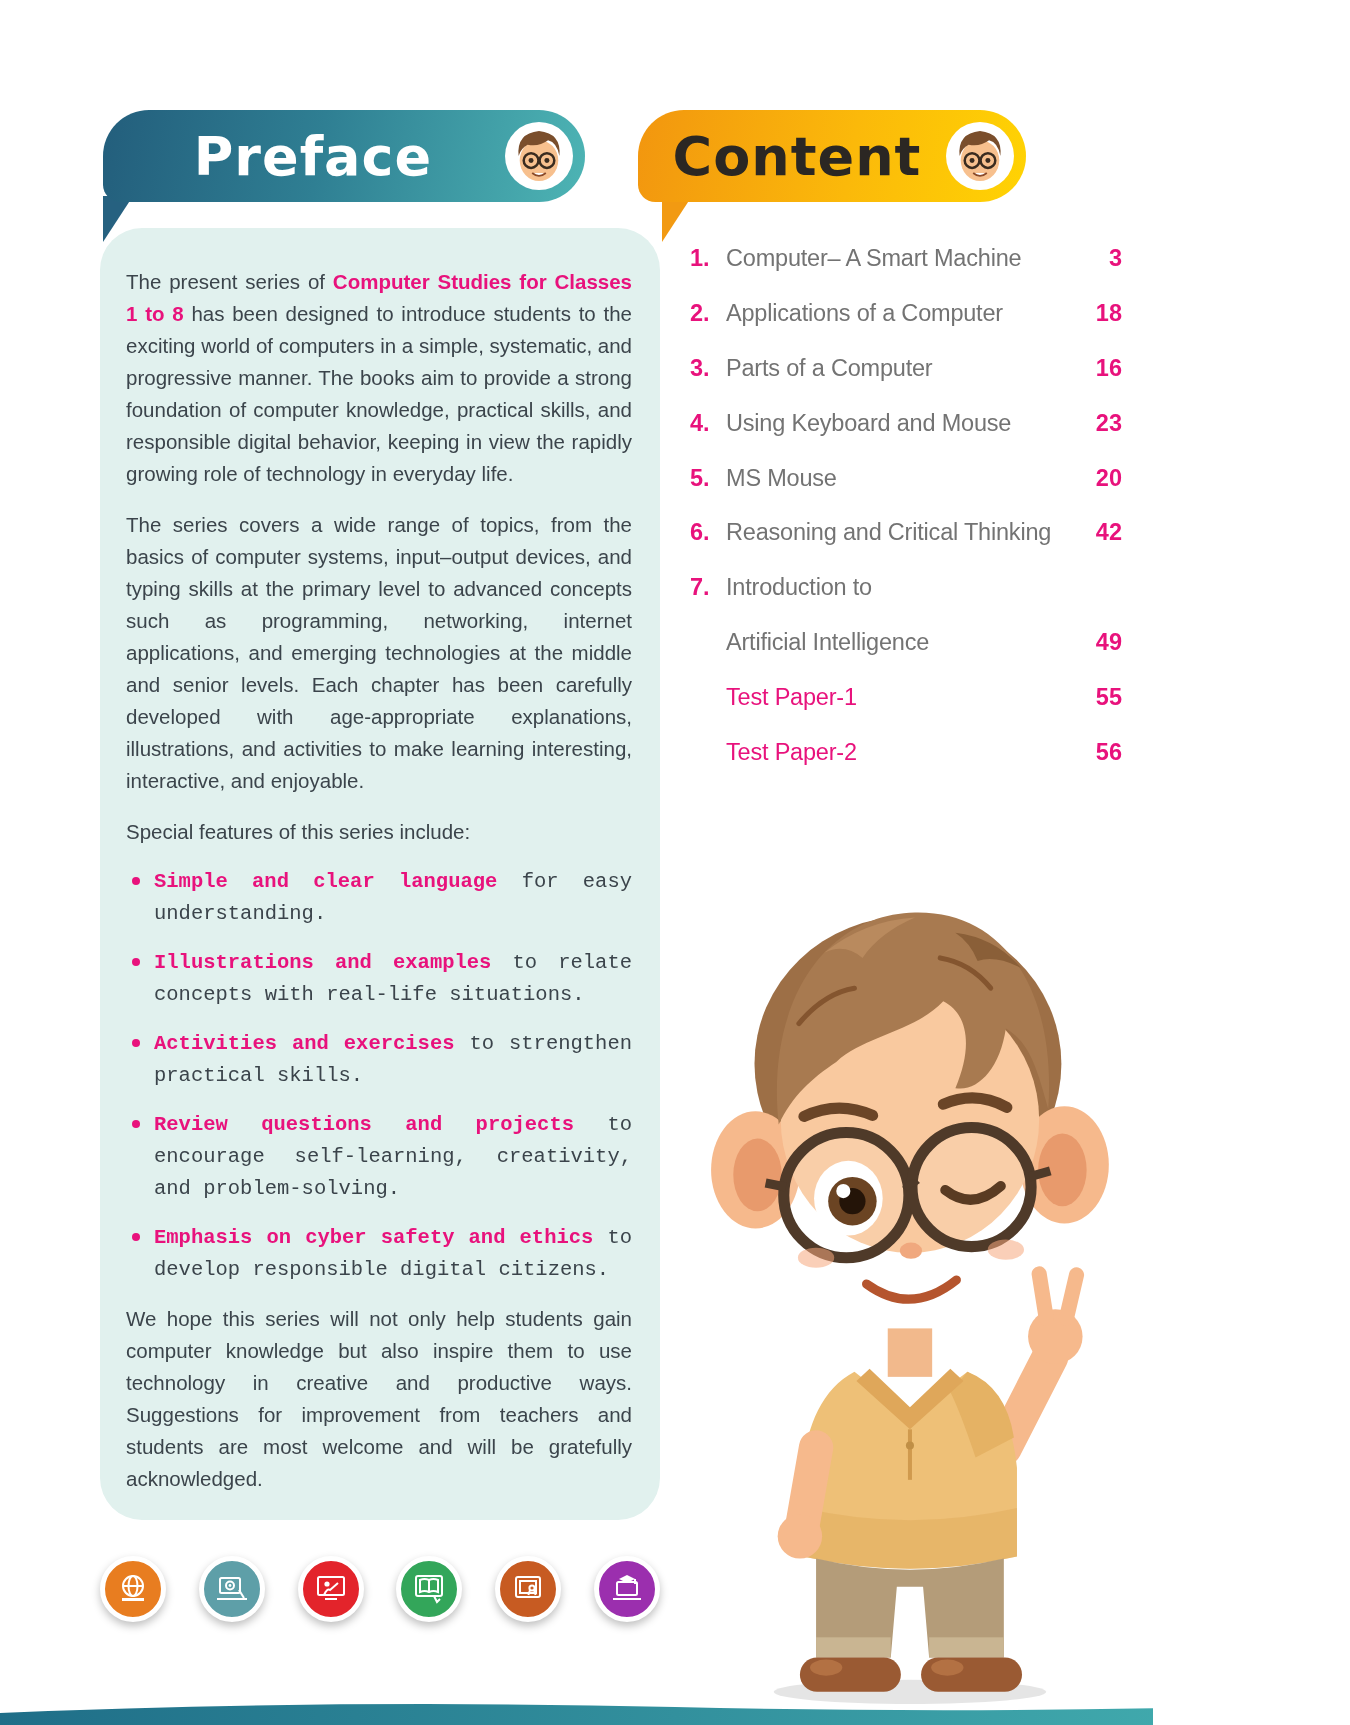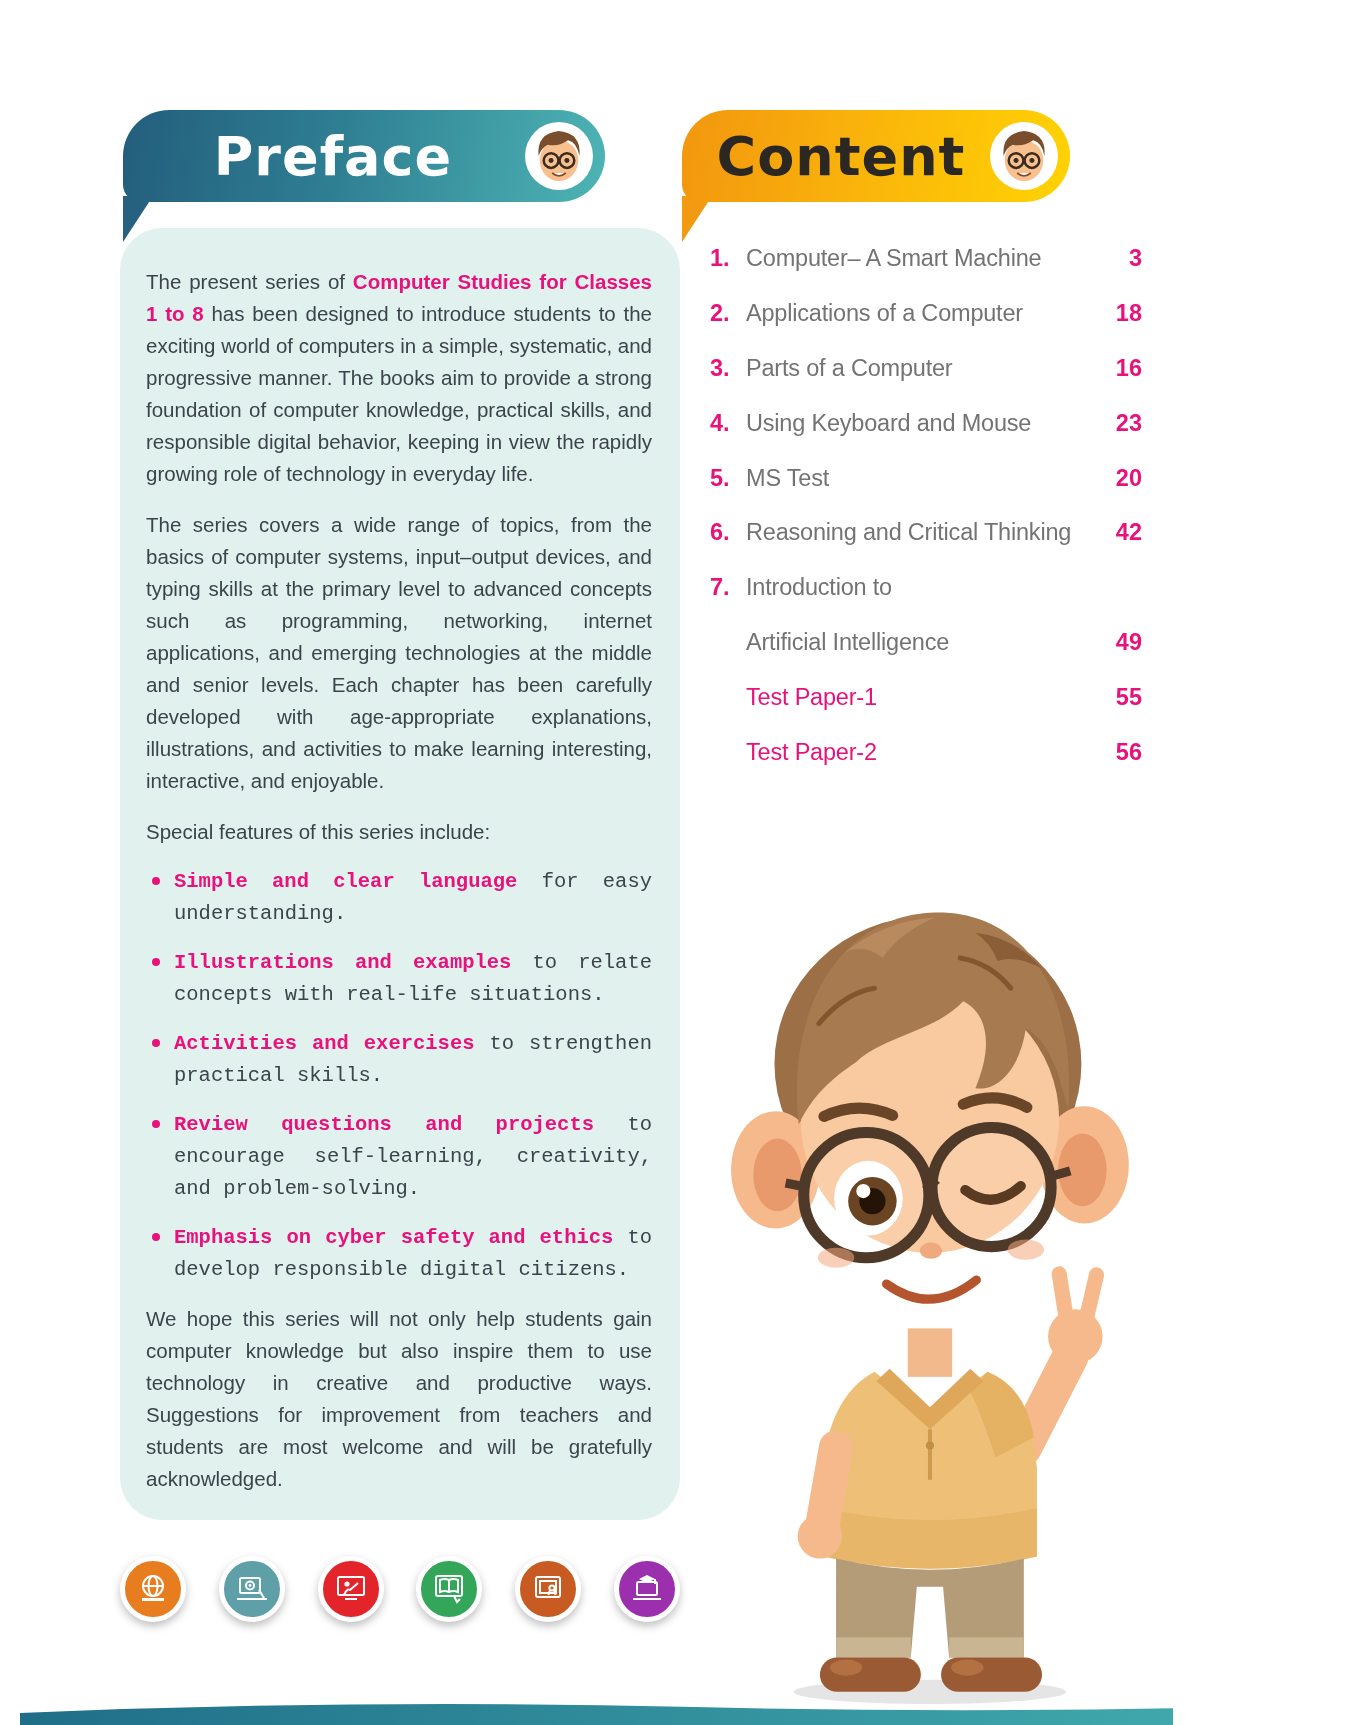--- a/index.html
+++ b/index.html
@@ -1,33 +1,33 @@
 <!DOCTYPE html>
 <html><head>
 <meta charset="utf-8">
 <style>
   * { margin:0; padding:0; box-sizing:border-box; }
   html,body { background:#ffffff; }
   body { font-family:"Liberation Sans","DejaVu Sans",sans-serif; }
   .page {
-    position:relative; width:1153px; height:1725px; background:#ffffff; overflow:hidden;margin-left:20px;
+    position:relative; width:1153px; height:1725px; background:#ffffff; overflow:hidden;
   }
 
   
   .pill {
     position:absolute; height:92px; border-radius:48px;
     display:flex; align-items:center; z-index:3;
   }
   .pill-preface {
     left:103px; top:110px; width:482px;
     background:linear-gradient(100deg,#235e7c 0%,#2f7f93 45%,#4db4b4 100%);
     border-bottom-left-radius:18px;
   }
   .pill-content {
-    left:662px; top:110px; width:388px;
+    left:638px; top:110px; width:388px;
     background:linear-gradient(100deg,#f2960f 0%,#fbb90a 55%,#ffd303 100%);
     border-bottom-left-radius:18px;
   }
   .pill-tail { position:absolute; width:30px; height:46px; top:196px; z-index:1; }
   .tail-preface { left:103px; background:#266180; clip-path:polygon(0 0,100% 0,0 100%); }
   .tail-content { left:662px; background:#f29a12; clip-path:polygon(0 0,100% 0,0 100%); }
 
   .pill-title {
     flex:1; text-align:center; font-size:54px; font-weight:bold; letter-spacing:1px;
     font-family:"DejaVu Sans","Liberation Sans",sans-serif;
@@ -235,21 +235,21 @@
       <span class="toc-title">Parts of a Computer</span>
       <span class="toc-page">16</span>
     </div>
     <div class="toc-row">
       <span class="toc-num">4.</span>
       <span class="toc-title">Using Keyboard and Mouse</span>
       <span class="toc-page">23</span>
     </div>
     <div class="toc-row">
       <span class="toc-num">5.</span>
-      <span class="toc-title">MS Test</span>
+      <span class="toc-title">MS Mouse</span>
       <span class="toc-page">20</span>
     </div>
     <div class="toc-row">
       <span class="toc-num">6.</span>
       <span class="toc-title">Reasoning and Critical Thinking</span>
       <span class="toc-page">42</span>
     </div>
     <div class="toc-row">
       <span class="toc-num">7.</span>
       <span class="toc-title">Introduction to</span>

